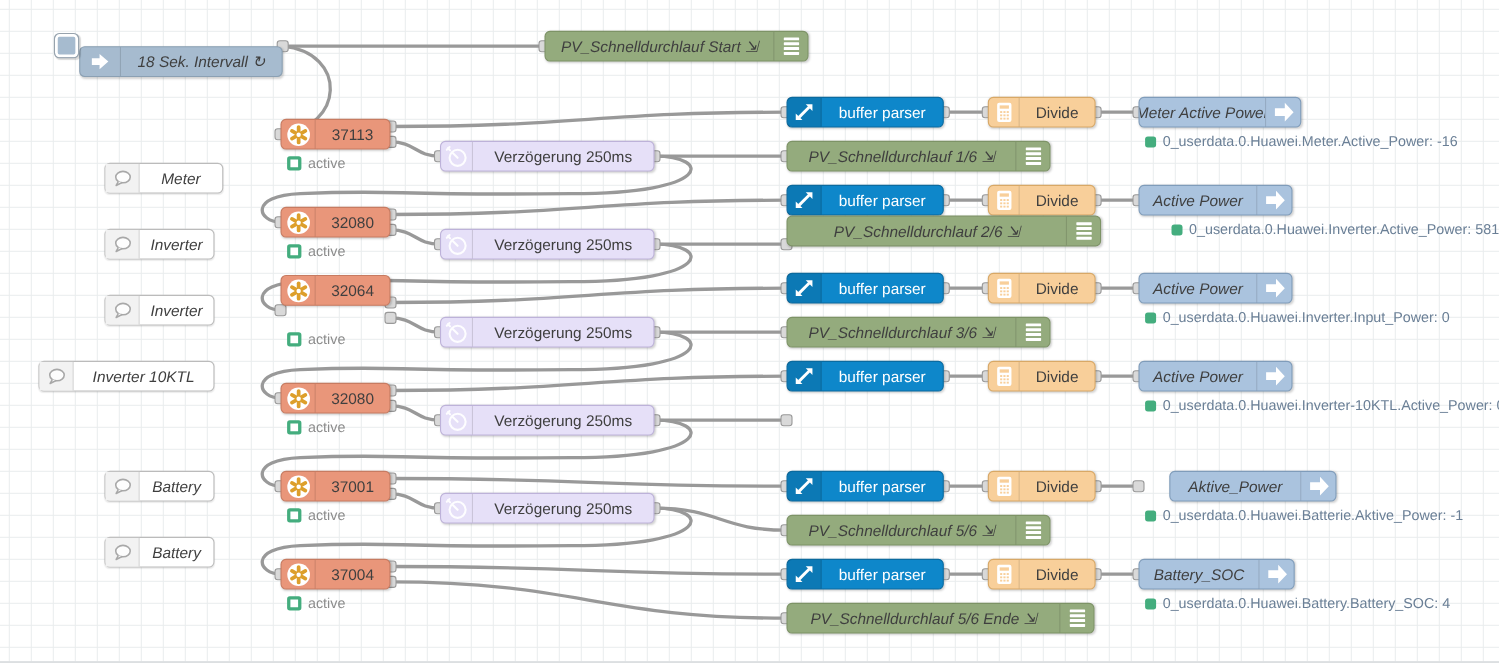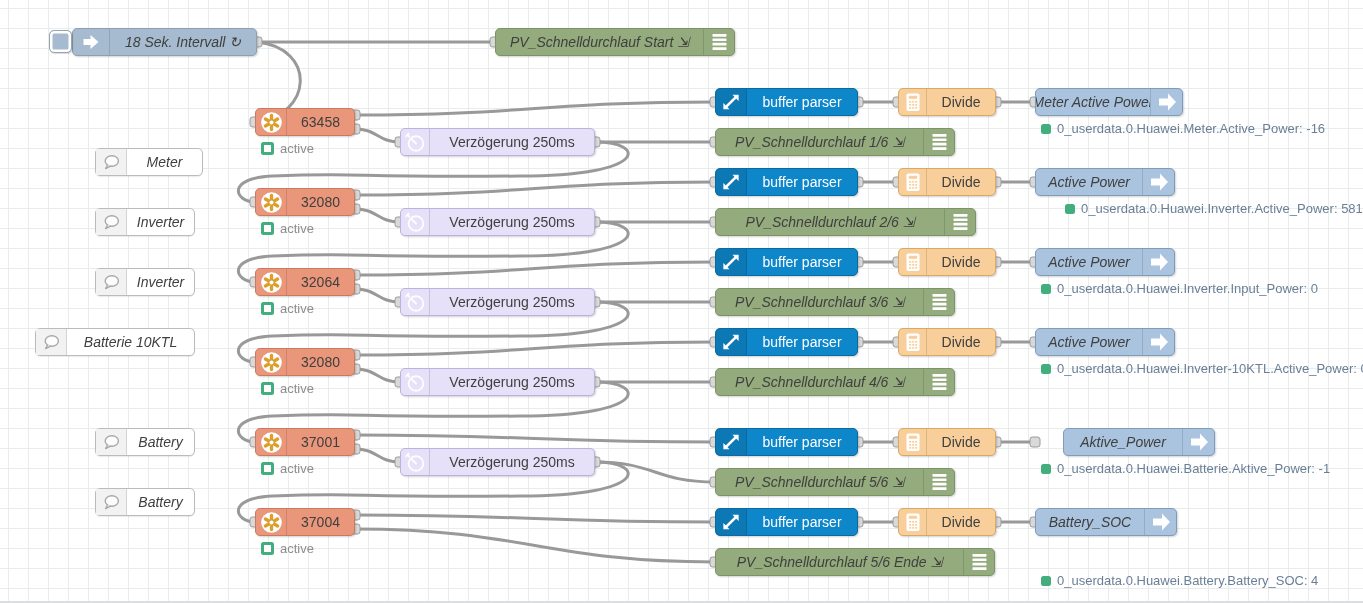--- a/index.html
+++ b/index.html
@@ -136,21 +136,21 @@
       <rect x="250" y="517" width="10" height="10" rx="2.5" fill="#d9d9d9" stroke="#999999" stroke-width="1"></rect>
       <rect x="350" y="510" width="10" height="10" rx="2.5" fill="#d9d9d9" stroke="#999999" stroke-width="1"></rect>
       <rect x="350" y="524" width="10" height="10" rx="2.5" fill="#d9d9d9" stroke="#999999" stroke-width="1"></rect>
       <rect x="710" y="517" width="10" height="10" rx="2.5" fill="#d9d9d9" stroke="#999999" stroke-width="1"></rect>
       <rect x="853" y="517" width="10" height="10" rx="2.5" fill="#d9d9d9" stroke="#999999" stroke-width="1"></rect>
       <rect x="893" y="517" width="10" height="10" rx="2.5" fill="#d9d9d9" stroke="#999999" stroke-width="1"></rect>
       <rect x="991" y="517" width="10" height="10" rx="2.5" fill="#d9d9d9" stroke="#999999" stroke-width="1"></rect>
       <rect x="1030" y="517" width="10" height="10" rx="2.5" fill="#d9d9d9" stroke="#999999" stroke-width="1"></rect>
       <rect x="710" y="557" width="10" height="10" rx="2.5" fill="#d9d9d9" stroke="#999999" stroke-width="1"></rect>
     </svg>
-    <div class="node t-inject" style="left: 72px; top: 28px; width: 185px; background: rgb(166, 187, 207); border-color: rgb(139, 160, 179);">
+    <div class="node t-inject" style="left: 72px; top: 42px; width: 185px; background: rgb(166, 187, 207); border-color: rgb(139, 160, 179);">
       <span class="icon sep-r" style="width: 36px;">
         <svg width="20" height="20" viewBox="0 0 20 20">
           <polygon points="2.5,7 9.5,7 9.5,3 17.5,10 9.5,17 9.5,13 2.5,13" fill="#fff"></polygon>
         </svg>
       </span>
       <span class="lbl">18 Sek. Intervall ↻</span>
     </div>
     <div class="inject-btn" style="left: 49px; top: 30px; background: rgb(166, 187, 207);"></div>
     <div class="node t-link" style="left: 495px; top: 28px; width: 240px; background: rgb(148, 171, 125); border-color: rgb(125, 147, 102);">
       <span class="lbl">PV_Schnelldurchlauf Start ⇲</span>
@@ -170,21 +170,21 @@
         <svg width="23" height="23" viewBox="0 0 23 23">
           <circle cx="11.5" cy="11.5" r="10.3" fill="#fff"></circle>
           <g stroke="#dd9f2b" stroke-width="3.4" stroke-linecap="round">
             <line x1="11.5" y1="4.5" x2="11.5" y2="18.5"></line>
             <line x1="5.4" y1="8" x2="17.6" y2="15"></line>
             <line x1="5.4" y1="15" x2="17.6" y2="8"></line>
           </g>
           <circle cx="11.5" cy="11.5" r="2" fill="#fff"></circle>
         </svg>
       </span>
-      <span class="lbl">63458</span>
+      <span class="lbl">37113</span>
     </div>
     <div class="status" style="left: 261px; top: 141px;">
       <span class="shape" style="border: 3px solid rgb(68, 173, 126); background: rgb(255, 255, 255); width: 7px; height: 7px;"></span>
       <span style="color: rgb(140, 140, 140);">active</span>
     </div>
     <div class="node t-delay" style="left: 400px; top: 128px; width: 195px; background: rgb(230, 224, 248); border-color: rgb(189, 178, 217);">
       <span class="icon sep-r" style="width: 28px;">
         <svg width="22" height="22" viewBox="0 0 22 22">
           <g stroke="#fff" stroke-width="1.9" fill="none" opacity="0.92" stroke-linecap="round">
             <circle cx="12" cy="12.5" r="7.3"></circle>
@@ -321,34 +321,34 @@
       <span class="icon sep-l" style="width: 31px;">
         <svg width="22" height="22" viewBox="0 0 22 22">
           <polygon points="3,7.5 12,7.5 12,2.5 20,11 12,19.5 12,14.5 3,14.5" fill="#fff"></polygon>
         </svg>
       </span>
     </div>
     <div class="status" style="left: 1065px; top: 201px; justify-content: center;">
       <span class="shape" style="background: rgb(68, 173, 126);"></span>
       <span style="color: rgb(106, 127, 150);">0_userdata.0.Huawei.Inverter.Active_Power: 581</span>
     </div>
-    <div class="node t-link" style="left: 715px; top: 208px; width: 261px; background: rgb(148, 171, 125); border-color: rgb(125, 147, 102); text-align: right;">
+    <div class="node t-link" style="left: 715px; top: 196px; width: 286px; background: rgb(148, 171, 125); border-color: rgb(125, 147, 102); text-align: right;">
       <span class="lbl">PV_Schnelldurchlauf 2/6 ⇲</span>
       <span class="icon sep-l" style="width: 30px;">
         <svg width="15" height="19" viewBox="0 0 15 19">
           <g fill="#fff">
             <rect x="0.5" y="1" width="14" height="2.7" rx="0.6"></rect>
             <rect x="0.5" y="5.4" width="14" height="2.7" rx="0.6"></rect>
             <rect x="0.5" y="9.8" width="14" height="2.7" rx="0.6"></rect>
             <rect x="0.5" y="14.2" width="14" height="2.7" rx="0.6"></rect>
           </g>
         </svg>
       </span>
     </div>
-    <div class="node t-modbus" style="left: 255px; top: 268px; width: 100px; background: rgb(233, 150, 122); border-color: rgb(199, 123, 97);">
+    <div class="node t-modbus" style="left: 255px; top: 250px; width: 100px; background: rgb(233, 150, 122); border-color: rgb(199, 123, 97);">
       <span class="icon sep-r" style="width: 30px;">
         <svg width="23" height="23" viewBox="0 0 23 23">
           <circle cx="11.5" cy="11.5" r="10.3" fill="#fff"></circle>
           <g stroke="#dd9f2b" stroke-width="3.4" stroke-linecap="round">
             <line x1="11.5" y1="4.5" x2="11.5" y2="18.5"></line>
             <line x1="5.4" y1="8" x2="17.6" y2="15"></line>
             <line x1="5.4" y1="15" x2="17.6" y2="8"></line>
           </g>
           <circle cx="11.5" cy="11.5" r="2" fill="#fff"></circle>
         </svg>
@@ -497,33 +497,20 @@
       <span class="icon sep-l" style="width: 31px;">
         <svg width="22" height="22" viewBox="0 0 22 22">
           <polygon points="3,7.5 12,7.5 12,2.5 20,11 12,19.5 12,14.5 3,14.5" fill="#fff"></polygon>
         </svg>
       </span>
     </div>
     <div class="status" style="left: 1041px; top: 361px;">
       <span class="shape" style="background: rgb(68, 173, 126);"></span>
       <span style="color: rgb(106, 127, 150);">0_userdata.0.Huawei.Inverter-10KTL.Active_Power: 0</span>
     </div>
-    <div class="node t-link" style="left: 715px; top: 368px; width: 240px; background: rgb(148, 171, 125); border-color: rgb(125, 147, 102);">
-      <span class="lbl">PV_Schnelldurchlauf 4/6 ⇲</span>
-      <span class="icon sep-l" style="width: 30px;">
-        <svg width="15" height="19" viewBox="0 0 15 19">
-          <g fill="#fff">
-            <rect x="0.5" y="1" width="14" height="2.7" rx="0.6"></rect>
-            <rect x="0.5" y="5.4" width="14" height="2.7" rx="0.6"></rect>
-            <rect x="0.5" y="9.8" width="14" height="2.7" rx="0.6"></rect>
-            <rect x="0.5" y="14.2" width="14" height="2.7" rx="0.6"></rect>
-          </g>
-        </svg>
-      </span>
-    </div>
     <div class="node t-modbus" style="left: 255px; top: 428px; width: 100px; background: rgb(233, 150, 122); border-color: rgb(199, 123, 97);">
       <span class="icon sep-r" style="width: 30px;">
         <svg width="23" height="23" viewBox="0 0 23 23">
           <circle cx="11.5" cy="11.5" r="10.3" fill="#fff"></circle>
           <g stroke="#dd9f2b" stroke-width="3.4" stroke-linecap="round">
             <line x1="11.5" y1="4.5" x2="11.5" y2="18.5"></line>
             <line x1="5.4" y1="8" x2="17.6" y2="15"></line>
             <line x1="5.4" y1="15" x2="17.6" y2="8"></line>
           </g>
           <circle cx="11.5" cy="11.5" r="2" fill="#fff"></circle>
@@ -656,21 +643,21 @@
       <span class="lbl">Divide</span>
     </div>
     <div class="node t-iobroker" style="left: 1035px; top: 508px; width: 142px; background: rgb(170, 195, 222); border-color: rgb(127, 156, 186);">
       <span class="lbl">Battery_SOC</span>
       <span class="icon sep-l" style="width: 31px;">
         <svg width="22" height="22" viewBox="0 0 22 22">
           <polygon points="3,7.5 12,7.5 12,2.5 20,11 12,19.5 12,14.5 3,14.5" fill="#fff"></polygon>
         </svg>
       </span>
     </div>
-    <div class="status" style="left: 1041px; top: 541px; margin-top: 32px;">
+    <div class="status" style="left: 1041px; top: 541px;">
       <span class="shape" style="background: rgb(68, 173, 126);"></span>
       <span style="color: rgb(106, 127, 150);">0_userdata.0.Huawei.Battery.Battery_SOC: 4</span>
     </div>
     <div class="node t-link" style="left: 715px; top: 548px; width: 280px; background: rgb(148, 171, 125); border-color: rgb(125, 147, 102);">
       <span class="lbl">PV_Schnelldurchlauf 5/6 Ende ⇲</span>
       <span class="icon sep-l" style="width: 30px;">
         <svg width="15" height="19" viewBox="0 0 15 19">
           <g fill="#fff">
             <rect x="0.5" y="1" width="14" height="2.7" rx="0.6"></rect>
             <rect x="0.5" y="5.4" width="14" height="2.7" rx="0.6"></rect>
@@ -707,21 +694,21 @@
       </span>
       <span class="lbl">Inverter</span>
     </div>
     <div class="node t-comment" style="left: 35px; top: 328px; width: 160px; background: rgb(255, 255, 255); border-color: rgb(187, 187, 187);">
       <span class="icon sep-r" style="width: 30px; background: rgb(242, 242, 242);">
         <svg width="21" height="21" viewBox="0 0 21 21">
           <ellipse cx="10.8" cy="9" rx="6.6" ry="5.2" fill="#fdfdfd" stroke="#a8a8a8" stroke-width="1.4"></ellipse>
           <path d="M6.6,13 L4.6,16.6 L10,13.9" fill="#fdfdfd" stroke="#a8a8a8" stroke-width="1.4" stroke-linejoin="round"></path>
         </svg>
       </span>
-      <span class="lbl">Batterie 10KTL</span>
+      <span class="lbl">Inverter 10KTL</span>
     </div>
     <div class="node t-comment" style="left: 95px; top: 428px; width: 100px; background: rgb(255, 255, 255); border-color: rgb(187, 187, 187);">
       <span class="icon sep-r" style="width: 30px; background: rgb(242, 242, 242);">
         <svg width="21" height="21" viewBox="0 0 21 21">
           <ellipse cx="10.8" cy="9" rx="6.6" ry="5.2" fill="#fdfdfd" stroke="#a8a8a8" stroke-width="1.4"></ellipse>
           <path d="M6.6,13 L4.6,16.6 L10,13.9" fill="#fdfdfd" stroke="#a8a8a8" stroke-width="1.4" stroke-linejoin="round"></path>
         </svg>
       </span>
       <span class="lbl">Battery</span>
     </div>

